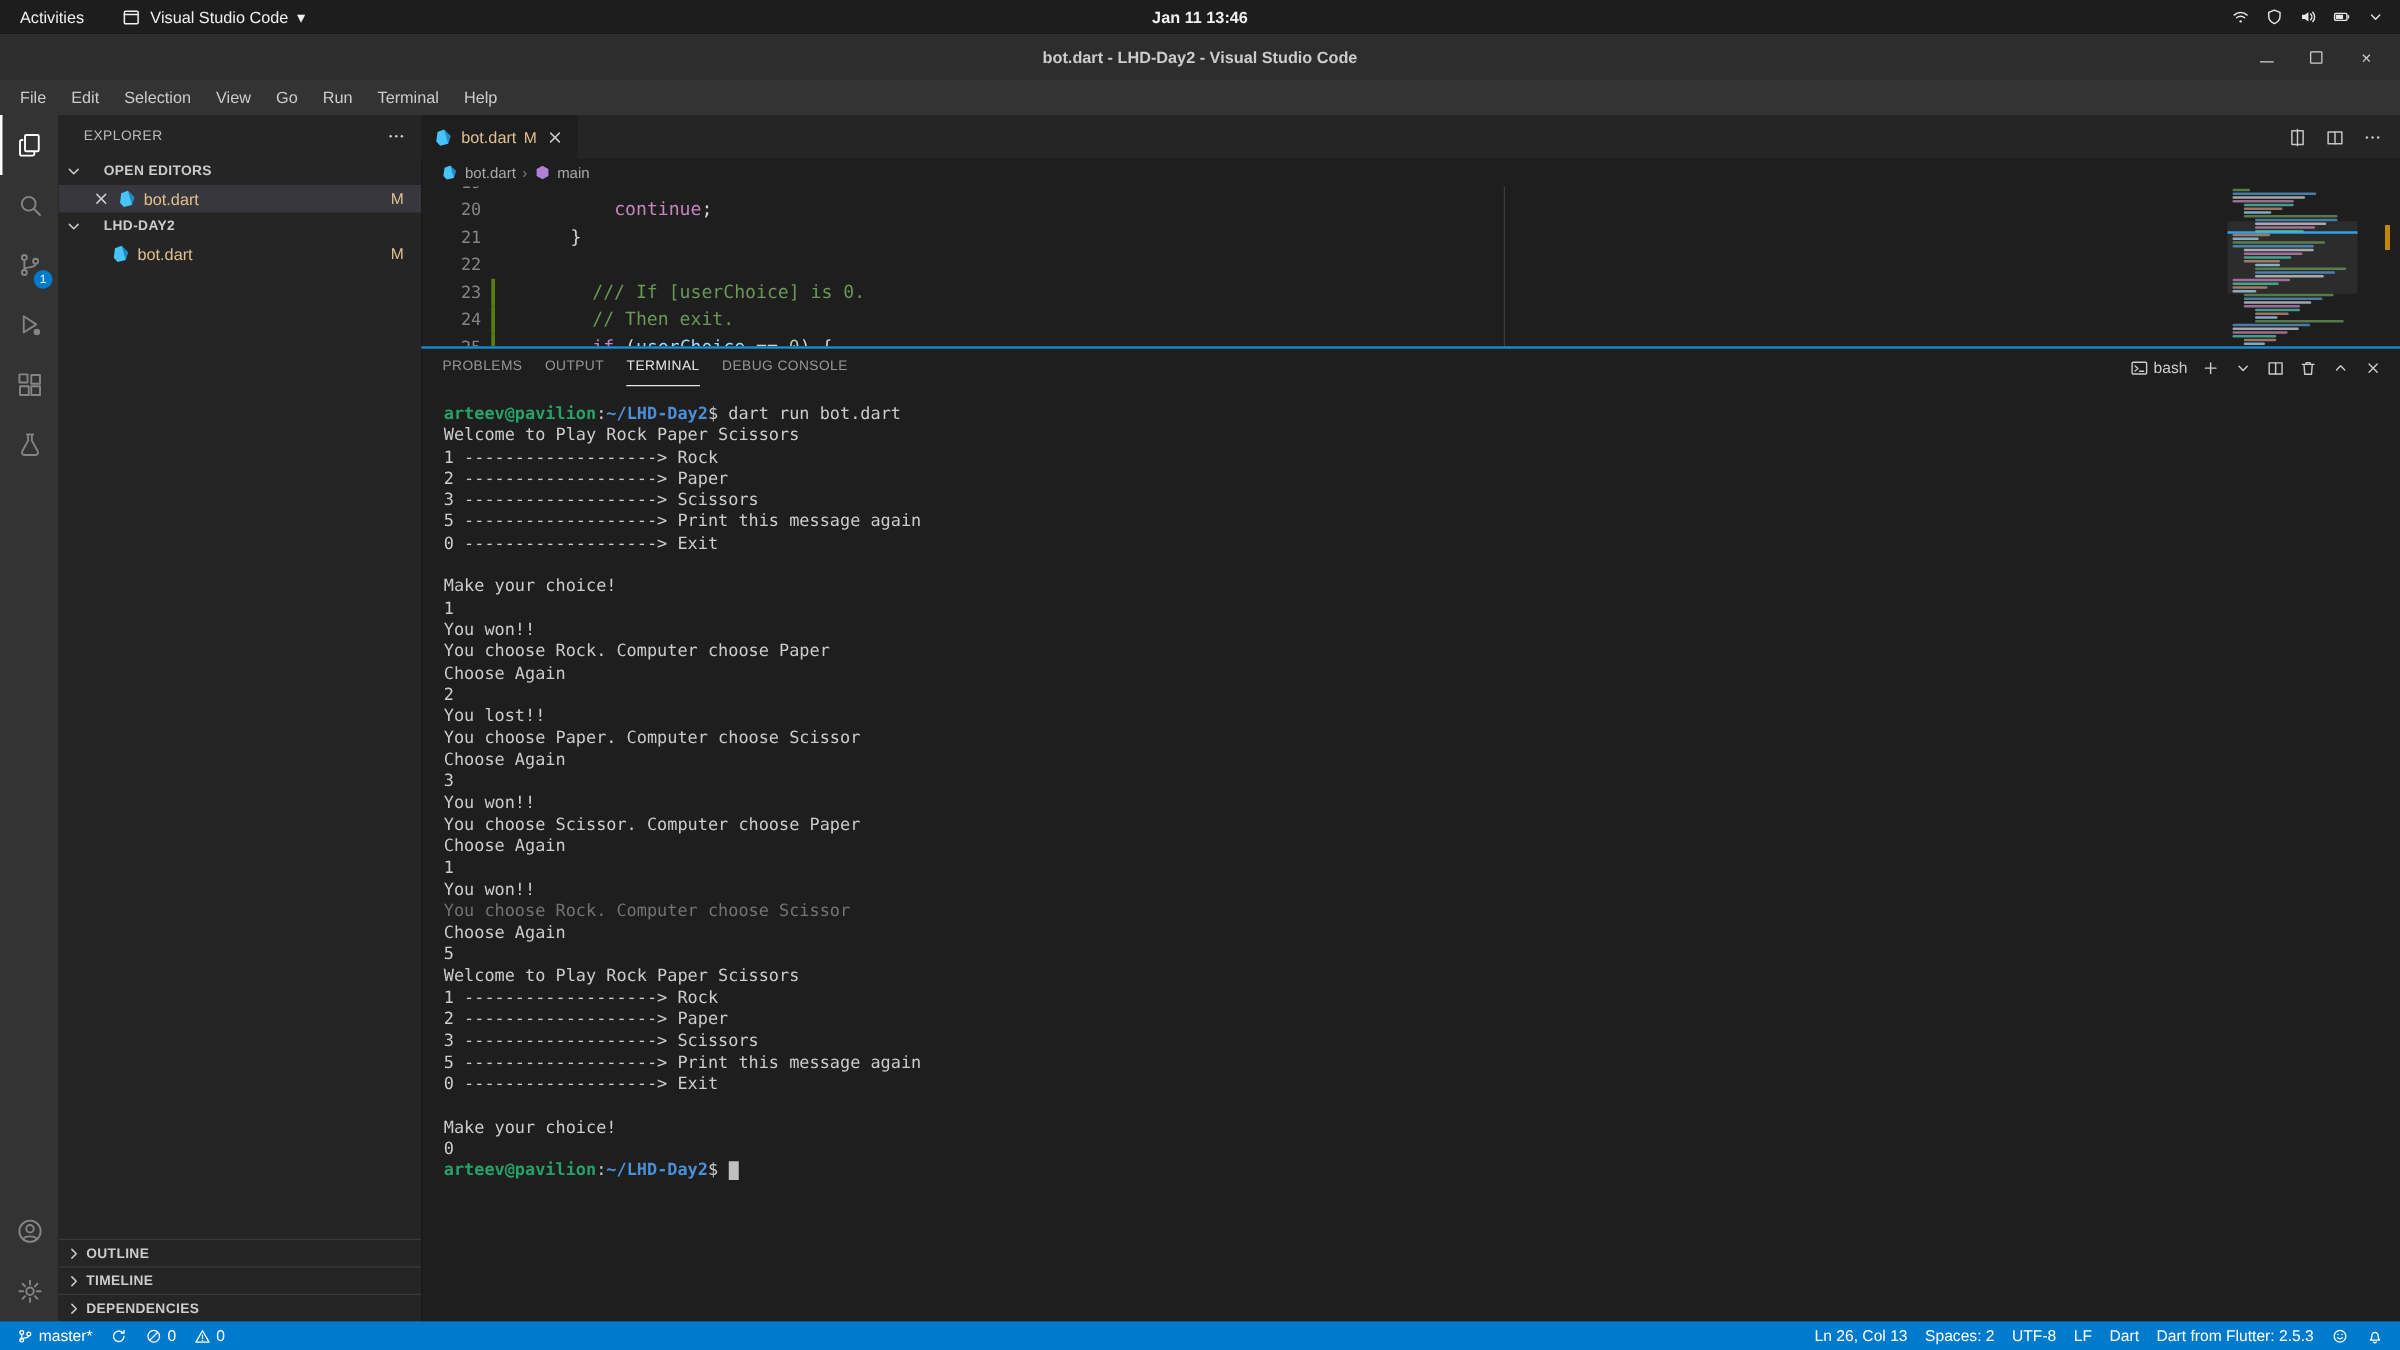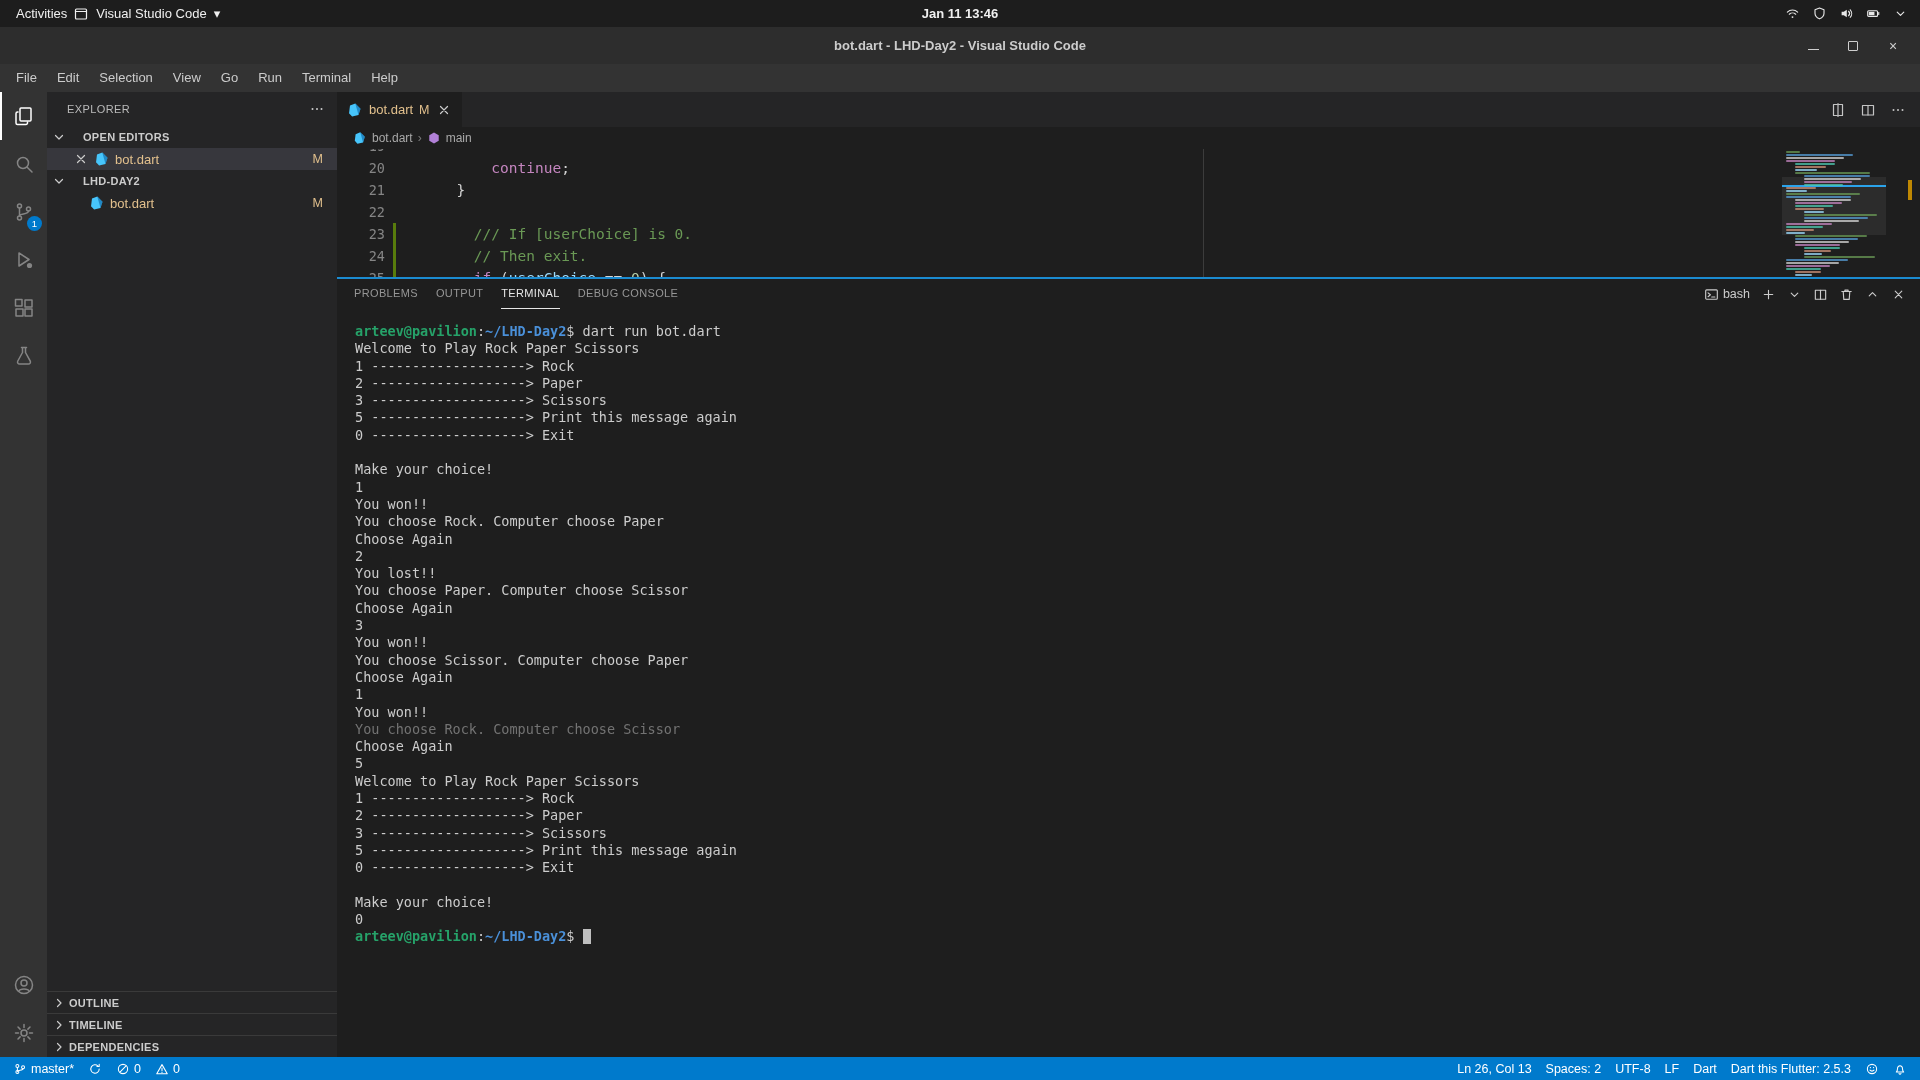--- a/index.html
+++ b/index.html
@@ -7,21 +7,21 @@
     --editor-bg:#1e1e1e; --sidebar-bg:#252526; --activity-bg:#333333;
   }
   *{margin:0;padding:0;box-sizing:border-box;}
   html,body{width:1920px;height:1080px;overflow:hidden;background:#000;}
   body{font-family:"Liberation Sans",sans-serif;color:#cccccc;position:relative;}
   .icon{display:inline-flex;width:16px;height:16px;flex:none;align-items:center;justify-content:center;}
   .icon svg{display:block;width:100%;height:100%;}
 
   
   .ubuntu-bar{position:absolute;left:0;top:0;width:1920px;height:27px;background:#1d1d1d;display:flex;align-items:center;font-size:13px;color:#f0f0f0;z-index:10;}
-  .ub-left{display:flex;align-items:center;gap:6px;padding-left:16px;}
+  .ub-left{display:flex;align-items:center;gap:30px;padding-left:16px;}
   .ub-appmenu{display:flex;align-items:center;gap:7px;}
   .ub-center{position:absolute;left:50%;transform:translateX(-50%);font-weight:700;}
   .ub-right{margin-left:auto;display:flex;align-items:center;gap:12px;padding-right:12px;color:#e8e8e8;}
   .ub-right .icon{width:15px;height:15px;}
 
   
   .titlebar{position:absolute;left:0;top:27px;width:1920px;height:37px;background:#2d2d2d;display:flex;align-items:center;justify-content:center;}
   .titlebar .title{font-size:13px;font-weight:700;color:#cccccc;}
   .win-controls{position:absolute;right:20px;top:0;height:37px;display:flex;align-items:center;gap:26px;color:#cfcfcf;}
   .wc{width:14px;height:14px;display:flex;align-items:center;justify-content:center;font-size:14px;}
@@ -624,21 +624,21 @@
       <div class="sbar-item">
         <span>UTF-8</span>
       </div>
       <div class="sbar-item">
         <span>LF</span>
       </div>
       <div class="sbar-item">
         <span>Dart</span>
       </div>
       <div class="sbar-item">
-        <span>Dart this Flutter: 2.5.3</span>
+        <span>Dart from Flutter: 2.5.3</span>
       </div>
       <div class="sbar-item">
         <span class="icon">
           <svg xmlns="http://www.w3.org/2000/svg" fill="none" stroke="currentColor" stroke-width="1.2" stroke-linecap="round" stroke-linejoin="round" viewBox="0 0 16 16">
             <circle cx="8" cy="8" r="5.3"></circle>
             <path d="M5.7 9.3c1.3 1.5 3.3 1.5 4.6 0M6.1 6.4h.2M9.7 6.4h.2"></path>
           </svg>
         </span>
       </div>
       <div class="sbar-item">

